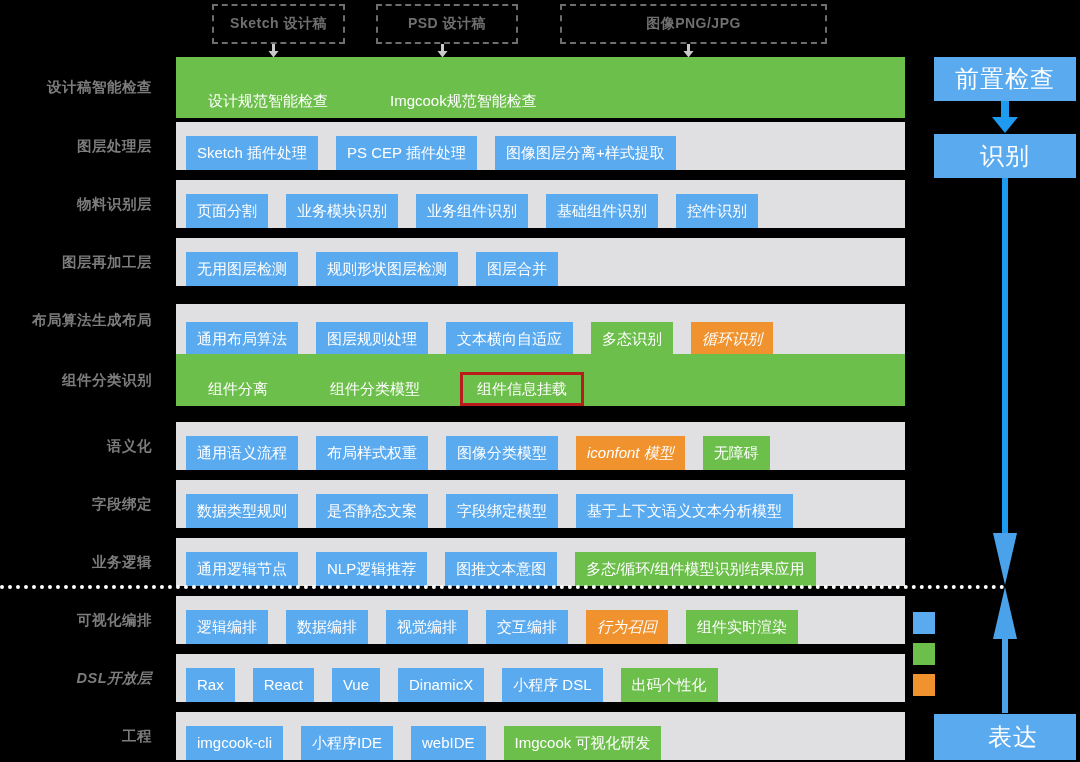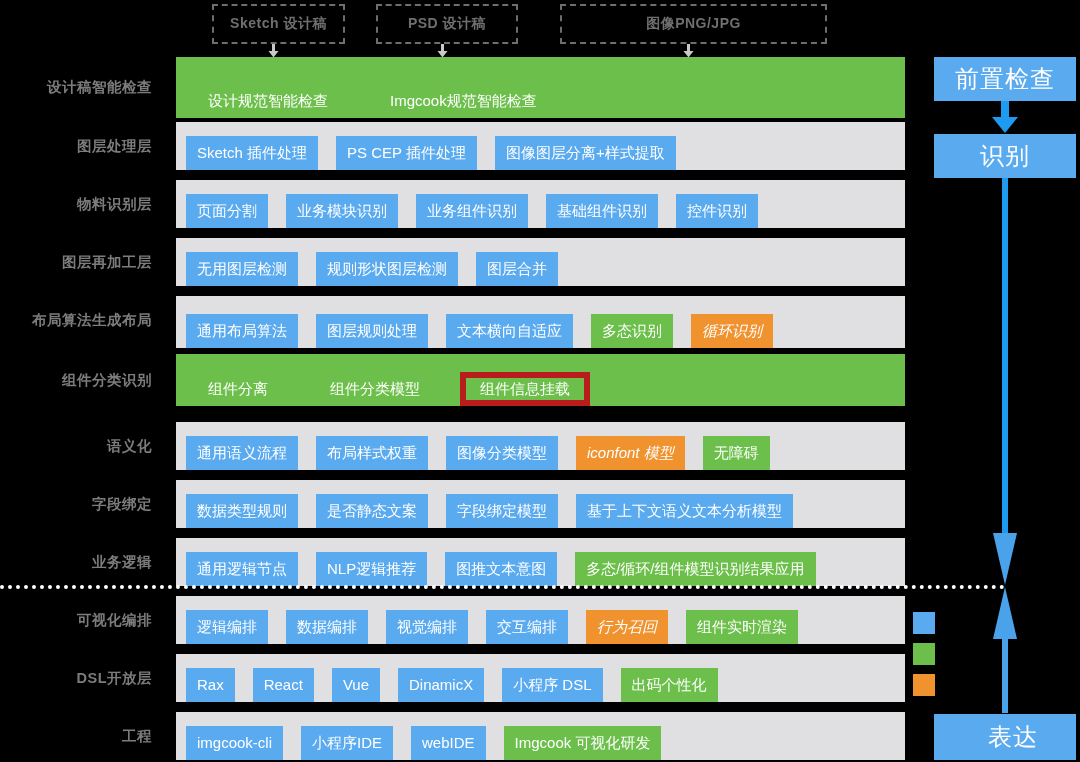--- a/index.html
+++ b/index.html
@@ -85,21 +85,21 @@
     white-space: nowrap;
     box-sizing: border-box;
     padding: 0 11px;
     height: 34px;
     line-height: 34px;
   }
   .chip.blue   { background: #5aaaf0; }
   .chip.green  { background: #6cbf4a; }
   .chip.orange { background: #f0922e; font-style: italic; }
   .chip.plain  { background: transparent; padding: 0 22px; }
-  .chip.outline{ background: transparent; border: 6px solid #b91c1c; padding: 8px 14px; }
+  .chip.outline{ background: transparent; border: 3px solid #b91c1c; padding: 8px 14px; }
 
   
   .stage-box {
     position: absolute;
     background: #5aaaf0;
     color: #ffffff;
     display: flex;
     align-items: center;
     justify-content: center;
     font-size: 24px;
@@ -170,21 +170,21 @@
       </div>
       <div class="label-col" style="top: 480px; height: 48px;">
         <div class="row-label">字段绑定</div>
       </div>
       <div class="label-col" style="top: 538px; height: 48px;">
         <div class="row-label">业务逻辑</div>
       </div>
       <div class="label-col" style="top: 596px; height: 48px;">
         <div class="row-label">可视化编排</div>
       </div>
-      <div class="label-col" style="top: 654px; height: 48px;">
+      <div class="label-col" style="top: 654px; height: 48px; font-style: italic;">
         <div class="row-label">DSL开放层</div>
       </div>
       <div class="label-col" style="top: 712px; height: 48px;">
         <div class="row-label">工程</div>
       </div>
     </div>
 
   <div id="bands-layer">
       <div class="band green" style="top: 57px; height: 61px;">
         <div class="chip plain">设计规范智能检查</div>
@@ -200,21 +200,21 @@
         <div class="chip blue">业务模块识别</div>
         <div class="chip blue">业务组件识别</div>
         <div class="chip blue">基础组件识别</div>
         <div class="chip blue">控件识别</div>
       </div>
       <div class="band grey" style="top: 238px; height: 48px;">
         <div class="chip blue">无用图层检测</div>
         <div class="chip blue">规则形状图层检测</div>
         <div class="chip blue">图层合并</div>
       </div>
-      <div class="band grey" style="top: 296px; height: 52px;">
+      <div class="band grey" style="top: 304px; height: 52px;">
         <div class="chip blue">通用布局算法</div>
         <div class="chip blue">图层规则处理</div>
         <div class="chip blue">文本横向自适应</div>
         <div class="chip green">多态识别</div>
         <div class="chip orange">循环识别</div>
       </div>
       <div class="band green" style="top: 354px; height: 52px;">
         <div class="chip plain">组件分离</div>
         <div class="chip plain">组件分类模型</div>
         <div class="chip outline">组件信息挂载</div>

